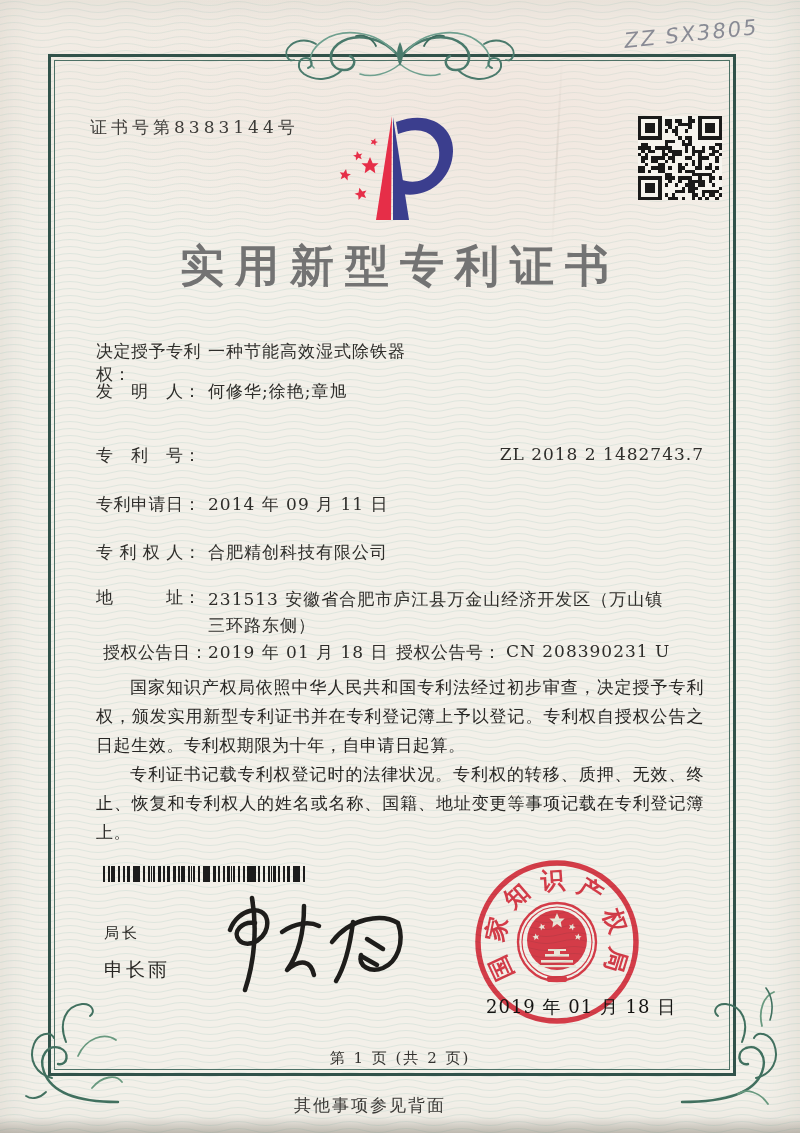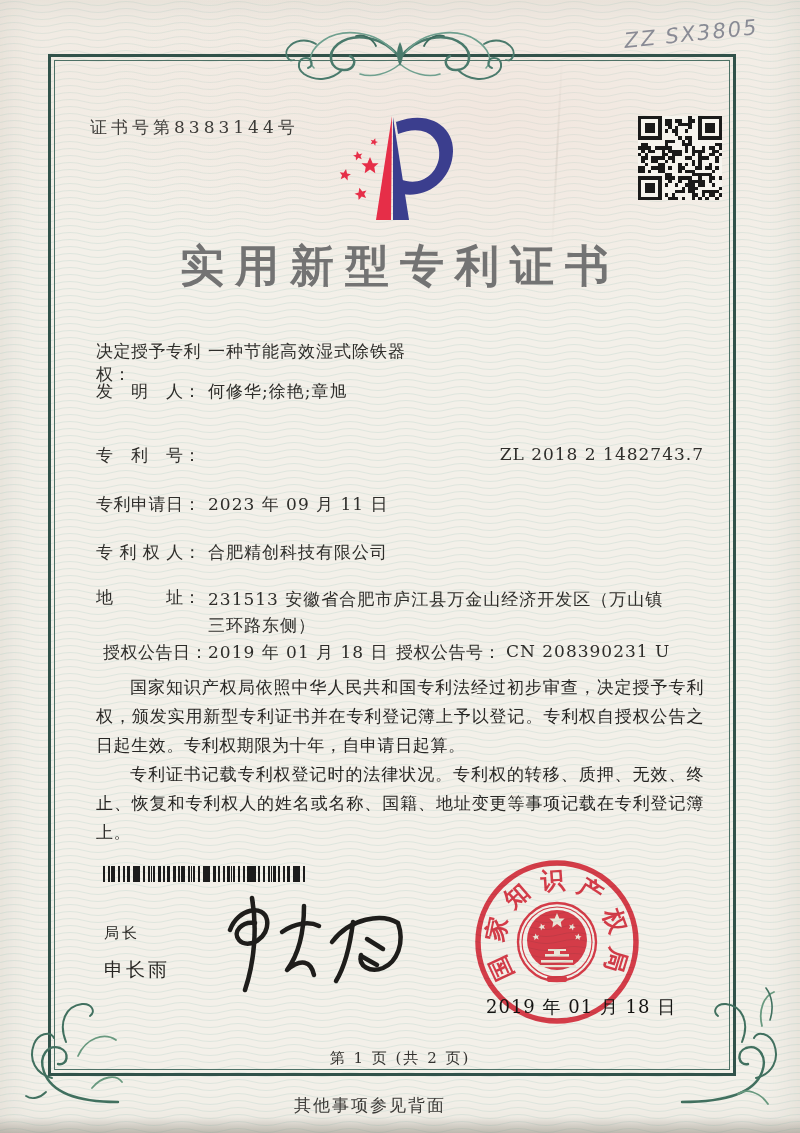--- a/index.html
+++ b/index.html
@@ -383,21 +383,21 @@
     <div class="row" id="row-inv">
       <span class="lbl">发　明　人：</span>
       <span class="val">何修华;徐艳;章旭</span>
     </div>
     <div class="row" id="row-no">
       <span class="lbl">专　利　号：</span>
       <span class="val">ZL 2018 2 1482743.7</span>
     </div>
     <div class="row" id="row-file">
       <span class="lbl">专利申请日：</span>
-      <span class="val">2023 年 09 月 11 日</span>
+      <span class="val">2014 年 09 月 11 日</span>
     </div>
     <div class="row" id="row-owner">
       <span class="lbl">专 利 权 人：</span>
       <span class="val">合肥精创科技有限公司</span>
     </div>
     <div class="row" id="row-addr">
       <span class="lbl">地　　　址：</span>
       <span class="val addr-lines">
         <div>231513 安徽省合肥市庐江县万金山经济开发区（万山镇</div>
         <div>三环路东侧）</div>

